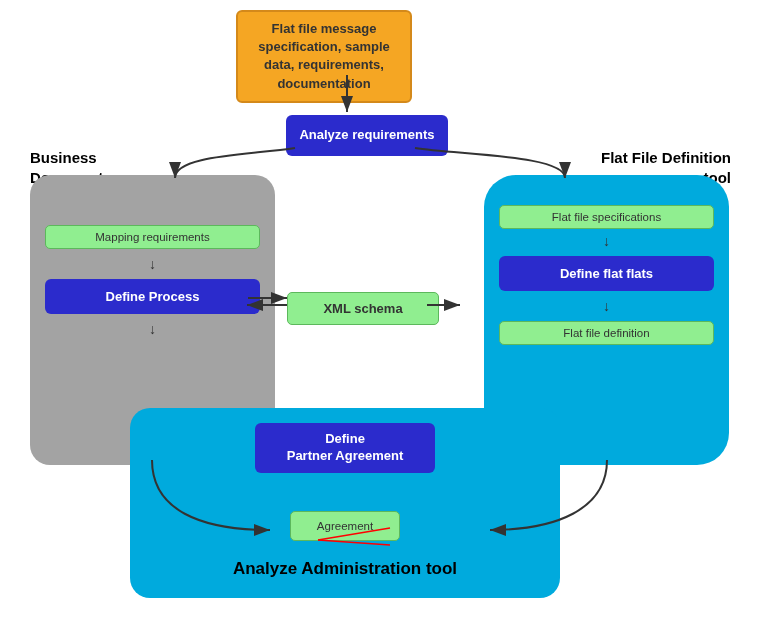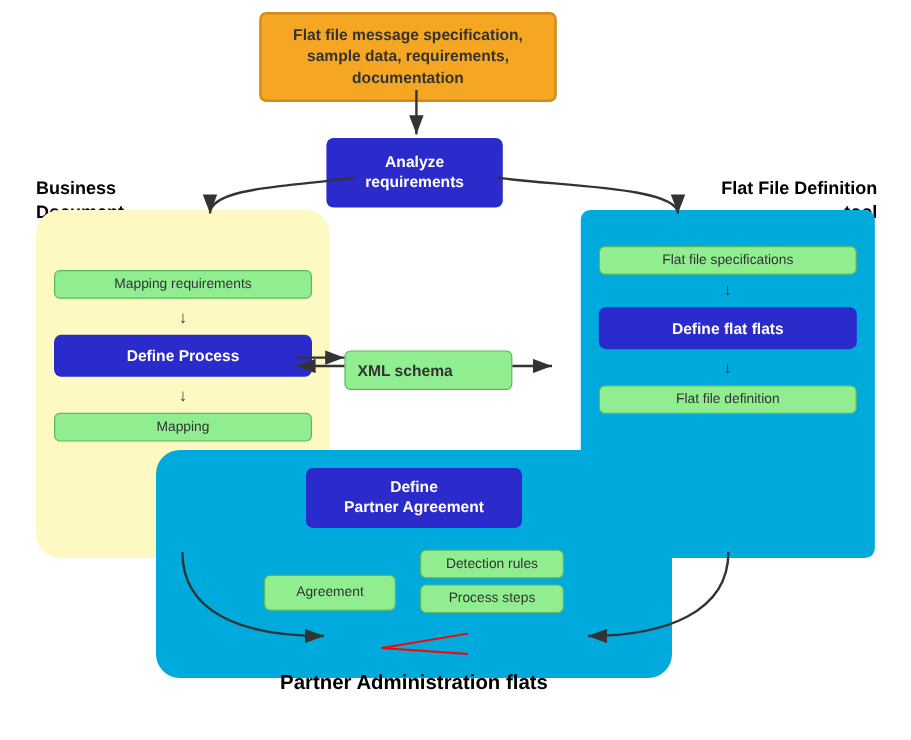--- a/index.html
+++ b/index.html
@@ -14,70 +14,70 @@
     .diagram {
       width: 759px;
       height: 617px;
       position: relative;
     }
 
     
     .top-input {
       position: absolute;
       top: 10px;
-      left: 216px;
-      width: 248px;
+      left: 236px;
+      width: 176px;
       background: #F5A623;
       border: 2px solid #d4891a;
       border-radius: 6px;
       padding: 8px 10px;
       text-align: center;
       font-size: 13px;
       font-weight: bold;
       color: #333;
       line-height: 1.4;
     }
 
     
     .analyze-box {
       position: absolute;
       top: 115px;
-      left: 272px;
-      width: 147px;
+      left: 286px;
+      width: 162px;
       background: #2B2BCC;
       border-radius: 6px;
       padding: 12px 8px;
       text-align: center;
       font-size: 13px;
       font-weight: bold;
       color: #fff;
       line-height: 1.3;
     }
 
     
     .left-panel {
       position: absolute;
       top: 175px;
       left: 30px;
       width: 245px;
       height: 290px;
-      background: #fef9c3;
+      background: #a3a3a3;
       border-radius: 20px;
       padding: 15px 15px 10px 15px;
     }
 
     
     .right-panel {
       position: absolute;
       top: 175px;
       right: 30px;
       width: 245px;
       height: 290px;
       background: #00AADD;
-      border-radius: 8px;
+      border-radius: 32px;
       padding: 15px 15px 10px 15px;
     }
 
     
     .bottom-panel {
       position: absolute;
       bottom: 20px;
       left: 130px;
       width: 430px;
       height: 190px;
@@ -138,26 +138,26 @@
       width: 759px;
       height: 617px;
       pointer-events: none;
     }
 
     
     .xml-schema {
       position: absolute;
       top: 292px;
       left: 287px;
-      width: 140px;
+      width: 152px;
       background: #90EE90;
       border: 1px solid #5cb85c;
       border-radius: 5px;
       padding: 8px 10px;
-      text-align: left;
+      text-align: center;
       font-size: 13px;
       font-weight: bold;
       color: #333;
     }
 
     
     .left-inner {
       display: flex;
       flex-direction: column;
       gap: 8px;
@@ -234,23 +234,20 @@
   <div class="left-panel">
     <div class="left-inner">
       <div class="green-box">
         <span>Mapping requirements</span>
       </div>
       <div class="arrow-down">↓</div>
       <div class="blue-box">
         <span>Define Process</span>
       </div>
       <div class="arrow-down">↓</div>
-      <div class="green-box">
-        <span>Mapping</span>
-      </div>
     </div>
   </div>
 
   <div class="right-panel">
     <div class="right-inner">
       <div class="green-box" style="margin-bottom:-3px;">
         <span>Flat file specifications</span>
       </div>
       <div class="arrow-down">↓</div>
       <div class="blue-box">
@@ -260,48 +257,40 @@
       <div class="green-box">
         <span>Flat file definition</span>
       </div>
     </div>
   </div>
 
   <div class="xml-schema">
     <span>XML schema</span>
   </div>
 
-  <div class="bottom-panel" style="bottom:52px;">
+  <div class="bottom-panel" style="bottom:19px;">
     <div class="bottom-inner">
 
       <div style="display:flex; justify-content:center;">
         <div class="blue-box" style="width:180px; font-size:13px; line-height:1.3; padding:8px;">
           <span style="white-space:pre-line;">Define
 Partner Agreement</span>
         </div>
       </div>
 
       <div class="bottom-row" style="justify-content:center; align-items:center; gap:20px; margin-top:12px;">
         <div class="green-box" style="width:110px; padding:8px 6px;margin-top:20px;">
           <span>Agreement</span>
         </div>
-        <div class="detection-stack">
-          <div class="green-box" style="width:120px; padding:5px 6px;">
-            <span>Detection rules</span>
-          </div>
-          <div class="green-box" style="width:120px; padding:5px 6px;">
-            <span>Process steps</span>
-          </div>
-        </div>
       </div>
     </div>
   </div>
 
   <div class="partner-title" style="bottom:38px;">
-    <span>Partner Administration flats</span>
+    <span>Analyze Administration tool</span>
   </div>
 
   <svg class="arrows-svg">
 
     <defs>
       <marker id="arrowhead" markerWidth="8" markerHeight="6" refX="8" refY="3" orient="auto">
         <polygon points="0 0, 8 3, 0 6" fill="#333"></polygon>
       </marker>
       <marker id="arrowhead-white" markerWidth="8" markerHeight="6" refX="8" refY="3" orient="auto">
         <polygon points="0 0, 8 3, 0 6" fill="#555"></polygon>

